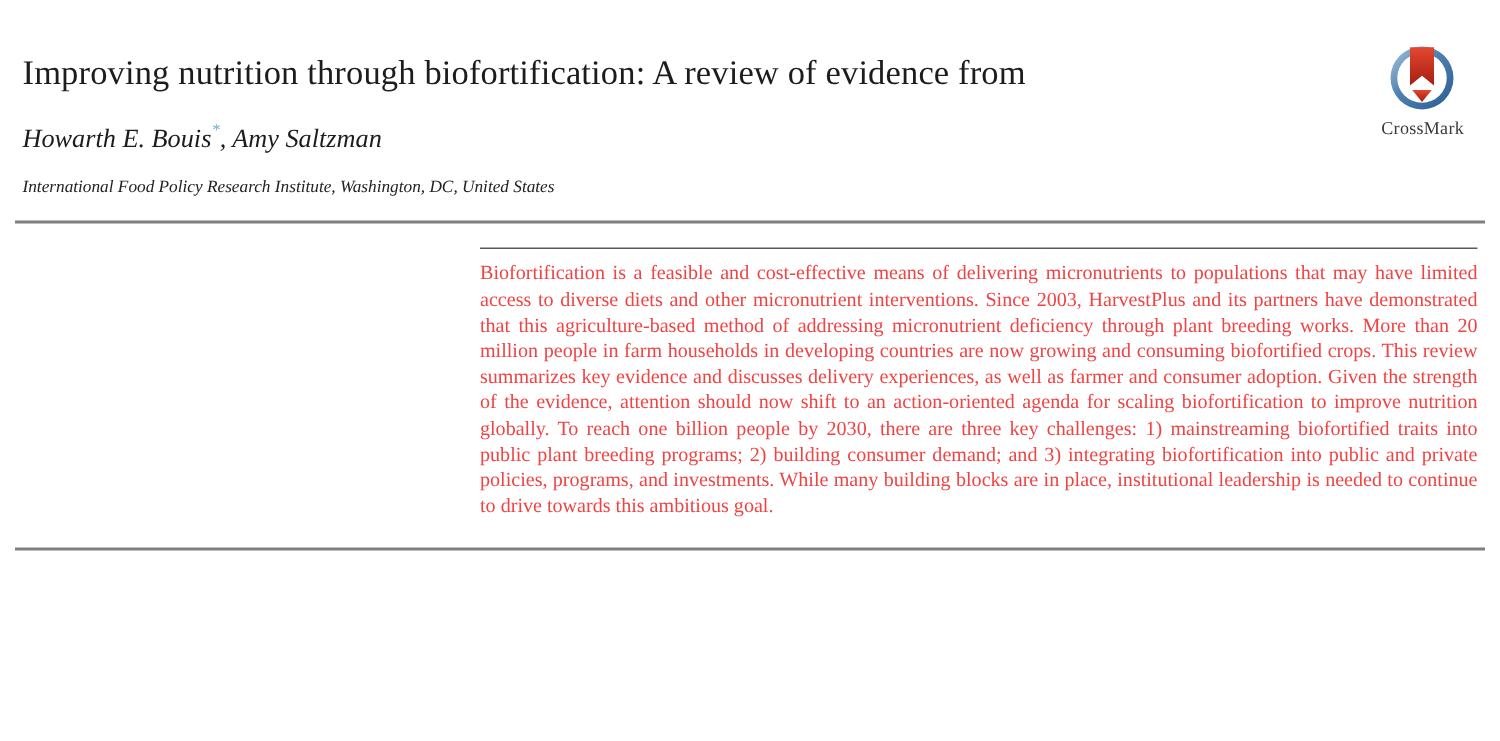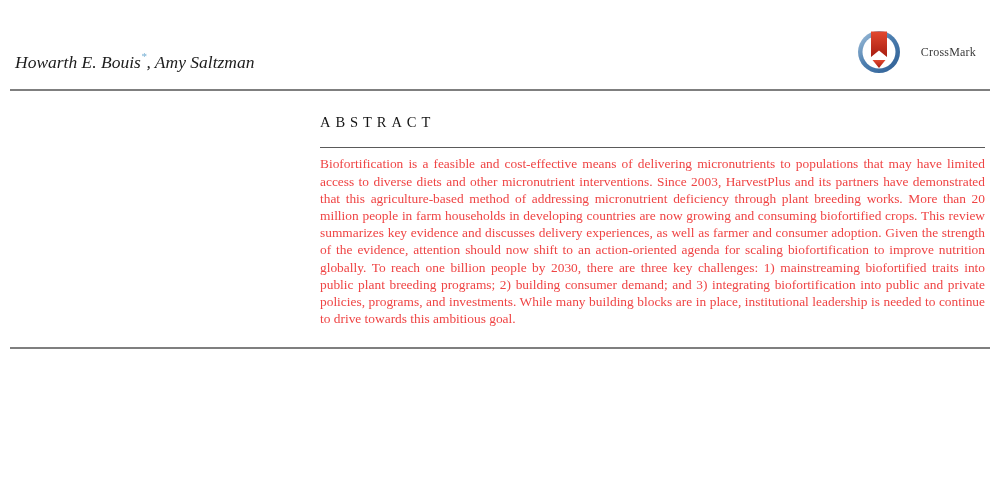--- a/index.html
+++ b/index.html
@@ -25,22 +25,23 @@
     position: relative; top: -1px;
   }
   .affiliation {
     font-style: italic; font-size: 11.5px; line-height: 12px;
     margin: 16px 0 0 0; color: #222222;
   }
 
   
   .crossmark {
     position: absolute; top: 30px; right: 24px;
-    display: flex; align-items: center; gap: 20px;
+    display: flex; align-items: center; gap: 4px;
     cursor: pointer;
+    flex-direction: column;
   }
   .cm-label { font-size: 12px; color: #3a3a3a; letter-spacing: 0.2px; }
 
   
   .rule { background: #7f7f7f; }
   .rule.full { height: 2px; margin: 16px 10px 0 10px; }
   .rule.full.footer { margin-top: 20px; }
   .abs-rule { height: 1.5px; background: #5a5a5a; margin-top: 16px; }
 
   
@@ -79,32 +80,33 @@
         </defs>
         <circle cx="22" cy="22" r="21" fill="url(#cmBlue)"></circle>
         <circle cx="22" cy="22" r="16.5" fill="#ffffff"></circle>
         <path d="M14 1.5 H30 V27 L22 20.5 L14 27 Z" fill="url(#cmRed)"></path>
         <path d="M15.5 30 H28.5 L22 38 Z" fill="url(#cmRed)"></path>
       </svg>
       <span class="cm-label">CrossMark</span>
     </div>
 
     <h1 class="title">
+        <span class="t-line">Improving nutrition through biofortification: A review of evidence from</span>
       </h1>
 
     <p class="authors"><span>Howarth E. Bouis</span><sup class="marker">*</sup><span>, </span><span>Amy Saltzman</span></p>
 
+    <p class="affiliation">International Food Policy Research Institute, Washington, DC, United States</p>
   </div>
 
   <div class="rule full"></div>
 
   <div class="content">
     <div class="left-col"></div>
     <div class="right-col">
-      <h2 class="abs-heading">ABSTRACT</h2>
       <div class="abs-rule"></div>
       <p class="abs-body">Biofortification is a feasible and cost-effective means of delivering micronutrients to populations that may have limited access to diverse diets and other micronutrient interventions. Since 2003, HarvestPlus and its partners have demonstrated that this agriculture-based method of addressing micronutrient deficiency through plant breeding works. More than 20 million people in farm households in developing countries are now growing and consuming biofortified crops. This review summarizes key evidence and discusses delivery experiences, as well as farmer and consumer adoption. Given the strength of the evidence, attention should now shift to an action-oriented agenda for scaling biofortification to improve nutrition globally. To reach one billion people by 2030, there are three key challenges: 1) mainstreaming biofortified traits into public plant breeding programs; 2) building consumer demand; and 3) integrating biofortification into public and private policies, programs, and investments. While many building blocks are in place, institutional leadership is needed to continue to drive towards this ambitious goal.</p>
     </div>
   </div>
 
   <div class="rule full footer"></div>
 
 </div>
 
 </body></html>

